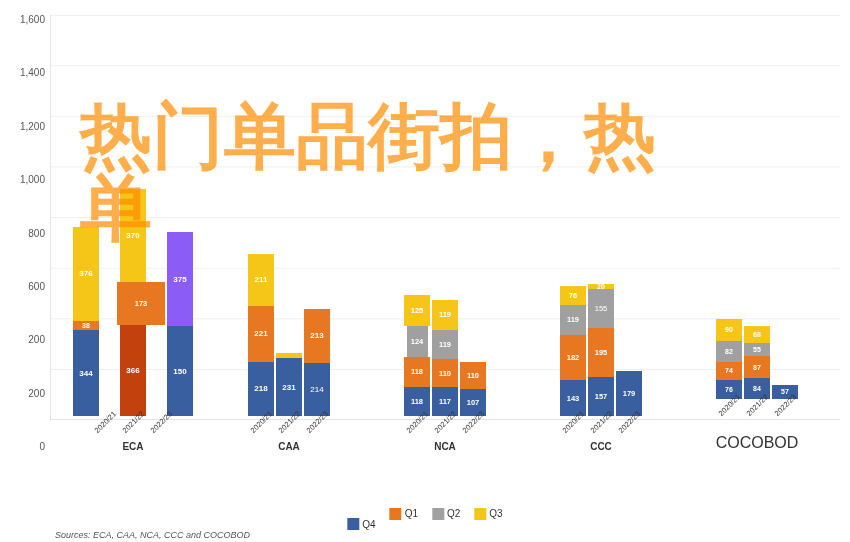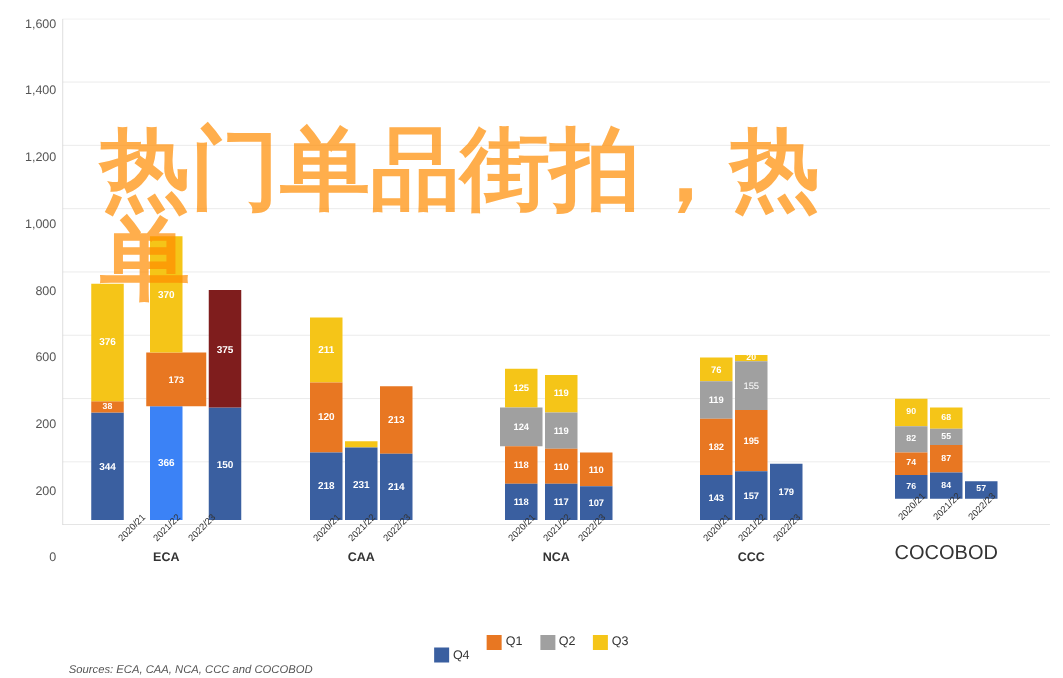--- a/index.html
+++ b/index.html
@@ -121,73 +121,73 @@
             </div>
           <div style="width:26px;height:9.5px;background:#E87722;position:relative;display:flex;align-items:center;justify-content:center;">
               <span style="color:#fff;font-size:7px;font-weight:bold;">38</span>
             </div>
           <div style="width:26px;height:94px;background:#F5C518;position:relative;display:flex;align-items:center;justify-content:center;">
               <span style="color:#fff;font-size:8px;font-weight:bold;">376</span>
             </div>
         </div>
 
         <div style="display:flex;flex-direction:column-reverse;align-items:center;">
-          <div style="width:26px;height:91.5px;background:#3b82f6;position:relative;display:flex;align-items:center;justify-content:center;">
+          <div style="width:26px;height:91.5px;background:#c2410c;position:relative;display:flex;align-items:center;justify-content:center;">
               <span style="color:#fff;font-size:8px;font-weight:bold;">366</span>
             </div>
           <div style="width:48px;height:43px;background:#E87722;position:relative;display:flex;align-items:center;justify-content:center;margin-left:16px;">
               <span style="color:#fff;font-size:7.5px;font-weight:bold;">173</span>
             </div>
           <div style="width:26px;height:92.5px;background:#F5C518;position:relative;display:flex;align-items:center;justify-content:center;">
               <span style="color:#fff;font-size:8px;font-weight:bold;">370</span>
             </div>
         </div>
 
         <div style="display:flex;flex-direction:column-reverse;align-items:center;">
           <div style="width:26px;height:90px;background:#3A5FA0;position:relative;display:flex;align-items:center;justify-content:center;">
               <span style="color:#fff;font-size:8px;font-weight:bold;">150</span>
             </div>
-          <div style="width:26px;height:93.75px;background:#7f1d1d;position:relative;display:flex;align-items:center;justify-content:center;">
+          <div style="width:26px;height:93.75px;background:#8b5cf6;position:relative;display:flex;align-items:center;justify-content:center;">
               <span style="color:#fff;font-size:8px;font-weight:bold;">375</span>
             </div>
         </div>
       </div>
       <div style="display:flex;gap:2px;margin-top:2px;width:100%;justify-content:center;">
         <span style="font-size:7.5px;color:#333;transform:rotate(-45deg);white-space:nowrap;display:inline-block;width:26px;text-align:center;">2020/21</span>
         <span style="font-size:7.5px;color:#333;transform:rotate(-45deg);white-space:nowrap;display:inline-block;width:26px;text-align:center;">2021/22</span>
         <span style="font-size:7.5px;color:#333;transform:rotate(-45deg);white-space:nowrap;display:inline-block;width:26px;text-align:center;">2022/23</span>
       </div>
       <div style="font-size:10px;font-weight:bold;color:#333;margin-top:14px;">ECA</div>
     </div>
 
     <div style="display:flex;flex-direction:column;align-items:center;flex:1;">
       <div style="display:flex;align-items:flex-end;gap:2px;width:100%;justify-content:center;">
 
         <div style="display:flex;flex-direction:column-reverse;align-items:center;">
           <div style="width:26px;height:54.5px;background:#3A5FA0;display:flex;align-items:center;justify-content:center;">
               <span style="color:#fff;font-size:8px;font-weight:bold;">218</span>
             </div>
           <div style="width:26px;height:55.25px;background:#E87722;display:flex;align-items:center;justify-content:center;">
-              <span style="color:#fff;font-size:8px;font-weight:bold;">120</span>
+              <span style="color:#fff;font-size:8px;font-weight:bold;">221</span>
             </div>
           <div style="width:26px;height:52.75px;background:#F5C518;display:flex;align-items:center;justify-content:center;">
               <span style="color:#fff;font-size:8px;font-weight:bold;">211</span>
             </div>
         </div>
 
         <div style="display:flex;flex-direction:column-reverse;align-items:center;">
           <div style="width:26px;height:57.75px;background:#3A5FA0;display:flex;align-items:center;justify-content:center;">
               <span style="color:#fff;font-size:8px;font-weight:bold;">231</span>
             </div>
           <div style="width:26px;height:5.5px;background:#F5C518;"></div>
         </div>
 
         <div style="display:flex;flex-direction:column-reverse;align-items:center;">
           <div style="width:26px;height:53.5px;background:#3A5FA0;display:flex;align-items:center;justify-content:center;">
-              <span style="color:#fff;font-size:8px;font-weight:bold;">214</span>
+              <span style="color:#fff;font-size:8px;font-weight:normal;">214</span>
             </div>
           <div style="width:26px;height:53.25px;background:#E87722;display:flex;align-items:center;justify-content:center;">
               <span style="color:#fff;font-size:8px;font-weight:bold;">213</span>
             </div>
         </div>
       </div>
       <div style="display:flex;gap:2px;margin-top:2px;width:100%;justify-content:center;">
         <span style="font-size:7.5px;color:#333;transform:rotate(-45deg);white-space:nowrap;display:inline-block;width:26px;text-align:center;">2020/21</span>
         <span style="font-size:7.5px;color:#333;transform:rotate(-45deg);white-space:nowrap;display:inline-block;width:26px;text-align:center;">2021/22</span>
         <span style="font-size:7.5px;color:#333;transform:rotate(-45deg);white-space:nowrap;display:inline-block;width:26px;text-align:center;">2022/23</span>
@@ -198,21 +198,21 @@
     <div style="display:flex;flex-direction:column;align-items:center;flex:1;">
       <div style="display:flex;align-items:flex-end;gap:2px;width:100%;justify-content:center;">
 
         <div style="display:flex;flex-direction:column-reverse;align-items:center;">
           <div style="width:26px;height:29.5px;background:#3A5FA0;display:flex;align-items:center;justify-content:center;">
               <span style="color:#fff;font-size:7.5px;font-weight:bold;">118</span>
             </div>
           <div style="width:26px;height:29.5px;background:#E87722;display:flex;align-items:center;justify-content:center;">
               <span style="color:#fff;font-size:7.5px;font-weight:bold;">118</span>
             </div>
-          <div style="width:34px;height:31px;background:#A0A0A0;display:flex;align-items:center;justify-content:center;">
+          <div style="width:21px;height:31px;background:#A0A0A0;display:flex;align-items:center;justify-content:center;">
               <span style="color:#fff;font-size:7.5px;font-weight:bold;">124</span>
             </div>
           <div style="width:26px;height:31.25px;background:#F5C518;display:flex;align-items:center;justify-content:center;">
               <span style="color:#fff;font-size:7.5px;font-weight:bold;">125</span>
             </div>
         </div>
 
         <div style="display:flex;flex-direction:column-reverse;align-items:center;">
           <div style="width:26px;height:29.25px;background:#3A5FA0;display:flex;align-items:center;justify-content:center;">
               <span style="color:#fff;font-size:7.5px;font-weight:bold;">117</span>

